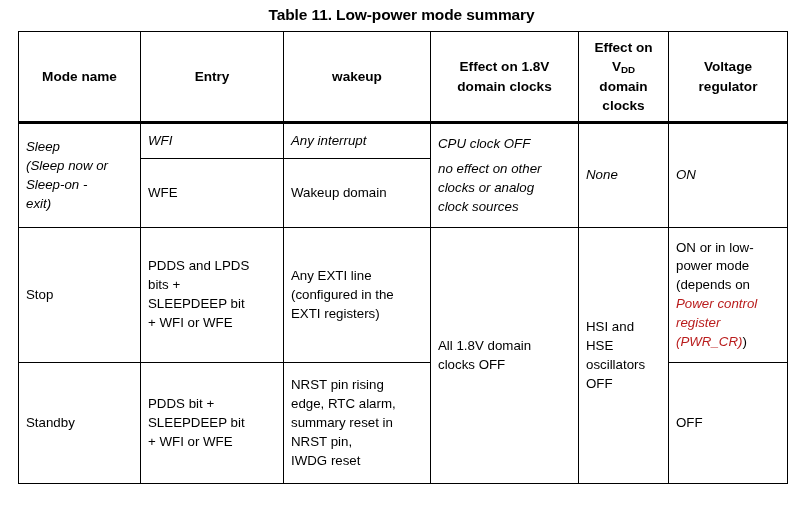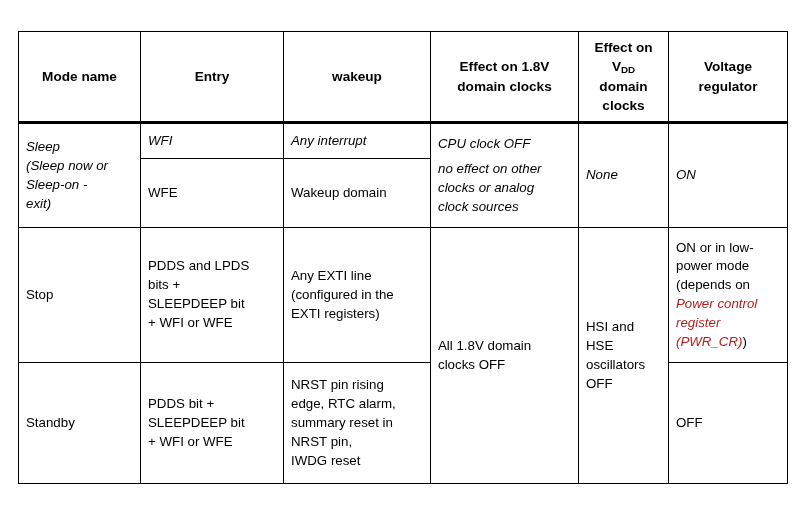--- a/index.html
+++ b/index.html
@@ -101,20 +101,21 @@
   .r-stop    { height: 135px; }
   .r-standby { height: 121px; }
   td.top-al { vertical-align: top; }
   td.mid-al { vertical-align: middle; }
 </style>
 </head>
 <body>
 
 <div class="page">
 
+  <div class="table-title">Table 11. Low-power mode summary</div>
 
   <div class="table-wrap">
     <table class="lp">
       <colgroup>
         <col class="c1">
           <col class="c2">
           <col class="c3">
         <col class="c4">
           <col class="c5">
           <col class="c6">

